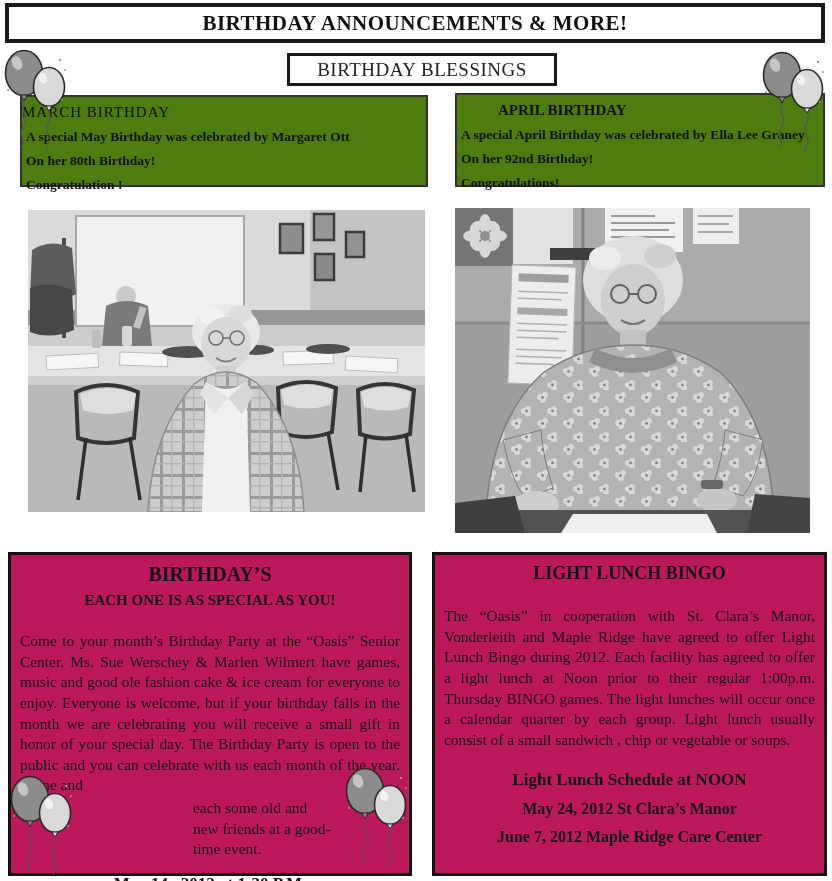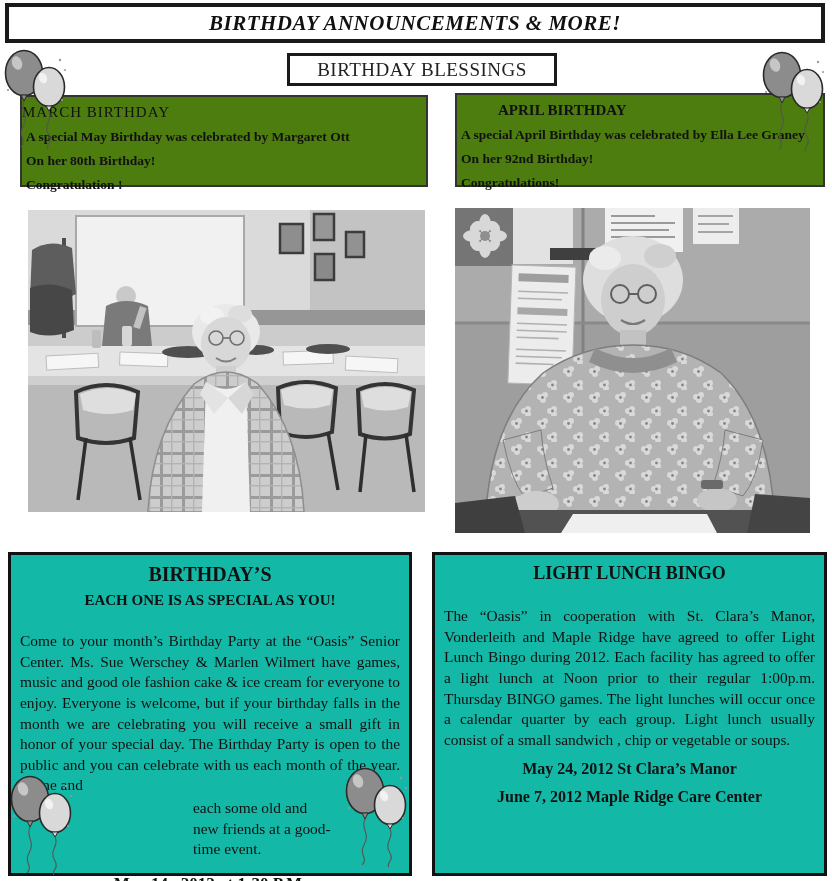--- a/index.html
+++ b/index.html
@@ -1,39 +1,39 @@
 <!DOCTYPE html>
 <html><head>
 <meta charset="utf-8">
 <style>
   html,body{margin:0;padding:0;background:#ffffff;}
   body{font-family:"Liberation Serif","DejaVu Serif",serif;color:#111;}
   .page{position:relative;width:832px;height:881px;background:#fff;overflow:hidden;}
 
   .title-box{position:absolute;left:5px;top:3px;width:812px;height:32px;
     border:4px solid #1a1a1a;display:flex;align-items:center;justify-content:center;}
-  .title-box h1{margin:3px;font-size:21px;font-weight:bold;letter-spacing:.5px;font-style:italic;}
+  .title-box h1{margin:3px;font-size:21px;font-weight:bold;letter-spacing:.5px;}
 
   .blessings-box{position:absolute;left:287px;top:53px;width:264px;height:27px;
     border:3px solid #1a1a1a;display:flex;align-items:center;justify-content:center;}
   .blessings-box h2{margin:0;font-size:19px;font-weight:normal;color:#222;letter-spacing:.5px;}
 
   .announce{position:absolute;border:2px solid #333;background:#4d7c0f;}
   .announce.march{left:20px;top:95px;width:404px;height:88px;}
   .announce.april{left:455px;top:93px;width:366px;height:90px;}
   .announce .a-title{margin:7px 0 0 0;font-size:15px;}
   .announce.march .a-title{font-weight:normal;letter-spacing:1px;}
   .announce.april .a-title{font-weight:bold;padding-left:41px;}
   .announce .a-line{margin:8px 4px 0 4px;font-size:13.5px;font-weight:bold;}
 
   .photo{position:absolute;display:block;}
   .photo.left{left:28px;top:210px;}
   .photo.right{left:455px;top:208px;}
 
-  .bigbox{position:absolute;top:552px;height:318px;border:3px solid #111;background:#14b8a6;}
+  .bigbox{position:absolute;top:552px;height:318px;border:3px solid #111;background:#be185d;}
   .bigbox.birthdays{left:8px;width:398px;}
   .bigbox.bingo{left:432px;width:389px;}
   .bigbox h3{margin:8px 6px 0 6px;text-align:center;font-size:20px;font-weight:bold;}
   .bigbox .subhead{margin:6px 6px 0 6px;text-align:center;font-size:15px;font-weight:bold;}
   .bigbox p.body{margin:22px 9px 0 9px;font-size:15.4px;line-height:1.34;text-align:justify;}
   .bingo h3{font-size:18px;}
   .wrap-block{position:relative;margin:2px 78px 0 182px;font-size:15.4px;line-height:1.34;text-align:left;}
   .dates{margin:14px 0 0 0;text-align:center;font-size:17px;font-weight:bold;}
   .sched-title{margin:20px 0 0 0;text-align:center;font-size:17px;font-weight:bold;}
   .sched-line{margin:10px 0 0 0;text-align:center;font-size:16px;font-weight:bold;}
@@ -295,20 +295,21 @@
     <div class="subhead">EACH ONE IS AS SPECIAL AS YOU!</div>
     <p class="body">Come to your month’s Birthday Party at the “Oasis” Senior Center.  Ms. Sue Werschey &amp; Marlen Wilmert have games,  music and good ole fashion cake &amp; ice cream for everyone to enjoy.   Everyone is welcome, but if your birthday falls in the month we are celebrating you will receive a small gift in honor of your    special day. The Birthday Party is open to the public and you can celebrate with us each month of the year.  Come and</p>
     <div class="wrap-block">each some old and new friends at a good-time event.</div>
     <div class="dates">May 14 , 2012 at 1:30 P.M.</div>
 
   </div>
 
   <div class="bigbox bingo">
     <h3>LIGHT LUNCH BINGO</h3>
     <p class="body">The “Oasis” in cooperation with St. Clara’s Manor, Vonderleith and  Maple Ridge have agreed to offer Light Lunch Bingo during 2012.  Each facility has agreed to offer a light lunch at Noon prior to their regular 1:00p.m. Thursday  BINGO games.  The light lunches will occur once a calendar quarter by each group.  Light lunch usually consist of a small sandwich , chip or vegetable or soups.</p>
+    <div class="sched-title">Light Lunch Schedule at NOON</div>
     <div class="sched-line">May 24, 2012 St Clara’s Manor</div>
     <div class="sched-line">June 7, 2012 Maple Ridge Care Center</div>
   </div>
 
   <svg class="balloons tl" viewBox="0 0 70 104">
       <use href="#balloon-pair"></use>
     </svg>
   <svg class="balloons tr" viewBox="0 0 70 104">
       <use href="#balloon-pair"></use>
     </svg>

